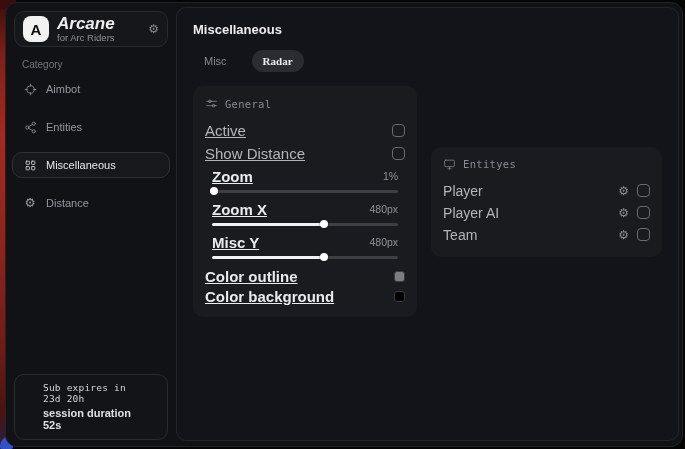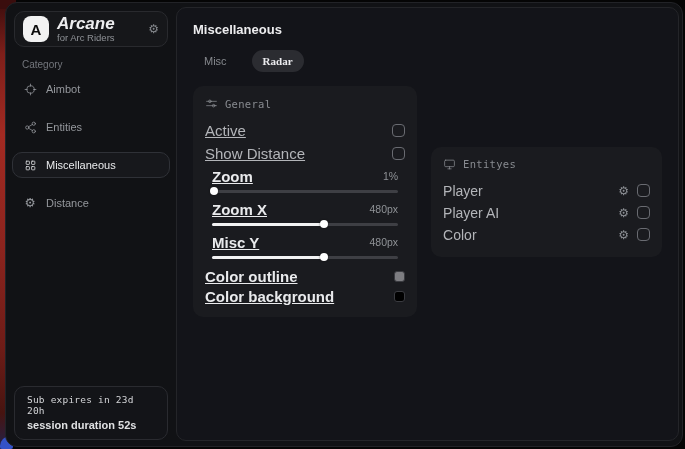--- a/index.html
+++ b/index.html
@@ -33,21 +33,21 @@
   .nav { display:flex; flex-direction:column; gap:12px; padding:0 6px; }
   .nav-item { height:26px; display:flex; align-items:center; gap:9px; padding:0 10px;
     border:1px solid transparent; border-radius:10px; color:#95989d; font-size:11px; cursor:default; }
   .nav-item.active { border-color:#2f3137; background:#17181c; color:#e9eaec; }
   .nav-icon { width:14px; height:14px; display:flex; align-items:center; justify-content:center; }
   .nav-icon svg { width:13px; height:13px; stroke:currentColor; fill:none;
     stroke-width:1.4; stroke-linecap:round; stroke-linejoin:round; }
   .nav-gear { font-size:12.5px; line-height:1; }
 
   .sub-box { position:absolute; left:8px; right:8px; bottom:6px; border:1px solid #2a2b30;
-    border-radius:10px; padding:7px 12px 8px; background:#131418; }
+    border-radius:10px; padding:7px 28px 8px; background:#131418; }
   .sub-line1 { font-size:9.5px; color:#d4d5d8; letter-spacing:.2px; }
   .sub-line2 { font-size:11px; font-weight:bold; color:#dfe0e2; margin-top:3px; }
 
   
   .main { position:absolute; left:170px; top:4px; right:3px; bottom:5px;
     border:1px solid #242529; border-radius:10px; background:#131419; padding:14px 16px; }
   .page-title { font-size:13px; font-weight:bold; color:#ededef; }
   .tabs { display:flex; align-items:center; gap:14px; margin-top:13px; }
   .tab { font-size:11px; color:#85888d; padding:5px 11px; border-radius:999px; cursor:default; }
   .tab.active { background:#2b2c31; color:#ececef; font-weight:bold;font-family:Liberation Serif, serif; }
@@ -237,21 +237,21 @@
           <span class="ent-label">Player</span>
           <span class="ent-gear">⚙</span>
           <span class="checkbox"></span>
         </div>
         <div class="ent-row">
           <span class="ent-label">Player AI</span>
           <span class="ent-gear">⚙</span>
           <span class="checkbox"></span>
         </div>
         <div class="ent-row">
-          <span class="ent-label">Color</span>
+          <span class="ent-label">Team</span>
           <span class="ent-gear">⚙</span>
           <span class="checkbox"></span>
         </div>
       </div>
 
     </div>
   </div>
 </div>
 
 </body></html>

